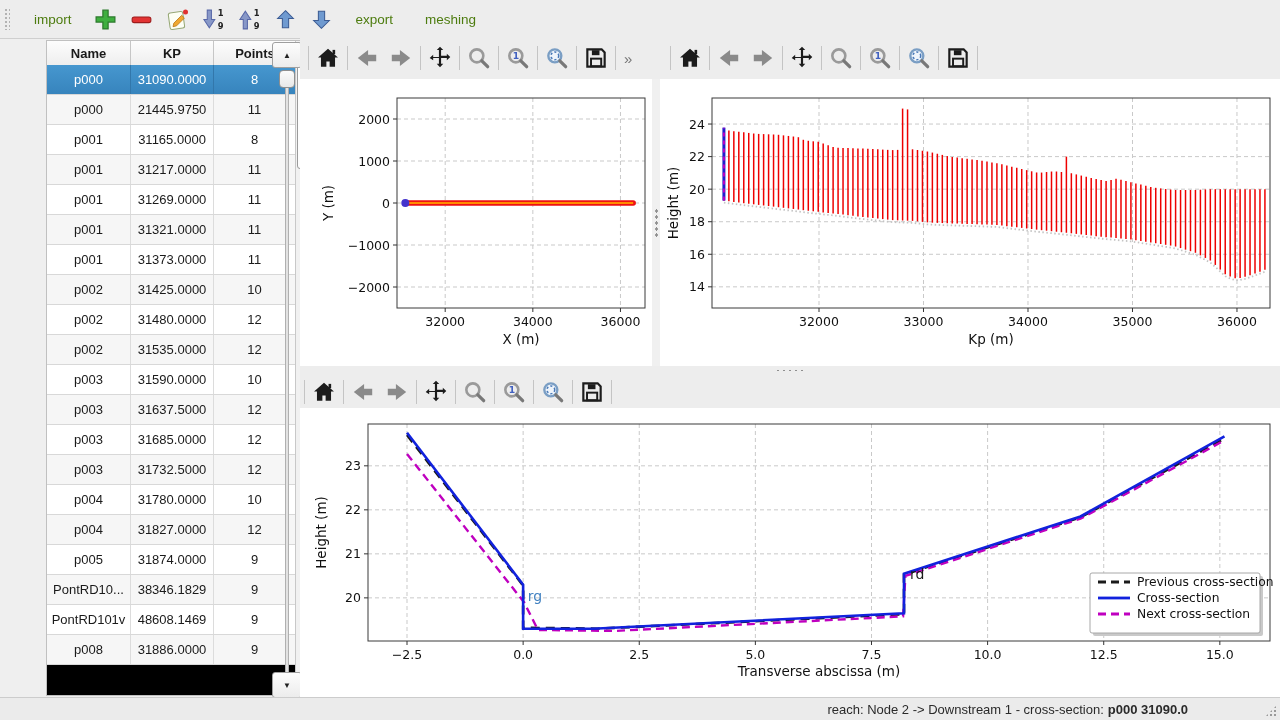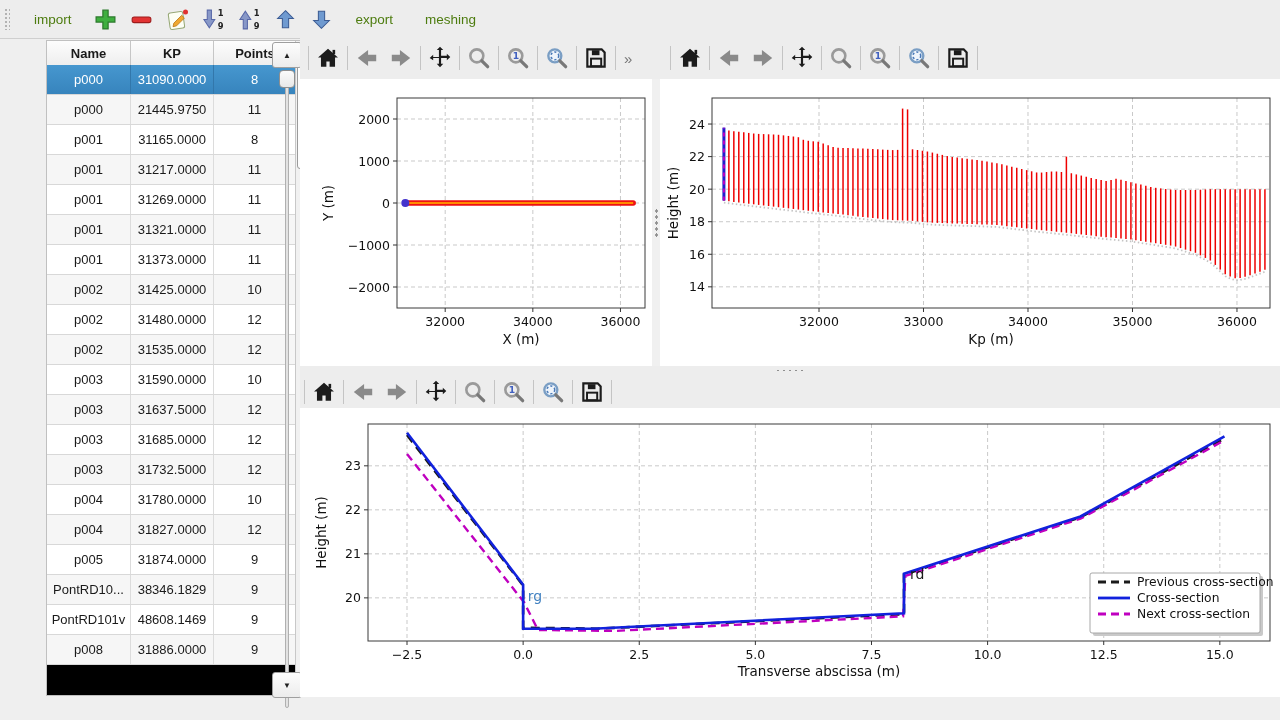--- a/index.html
+++ b/index.html
@@ -667,14 +667,19 @@
           <rect x="790" y="165" width="170" height="60" fill="#ffffff" stroke="#a8a8a8" rx="2"></rect>
           <line x1="798" y1="174" x2="830" y2="174" stroke="#1a1a1a" stroke-width="2.8" stroke-dasharray="8 5"></line>
           <text x="837" y="178" font-size="12.3" fill="#111">Previous cross-section</text>
           <line x1="798" y1="190" x2="830" y2="190" stroke="#1122dd" stroke-width="2.8" stroke-dasharray="none"></line>
           <text x="837" y="194" font-size="12.3" fill="#111">Cross-section</text>
           <line x1="798" y1="206" x2="830" y2="206" stroke="#bf00bf" stroke-width="2.8" stroke-dasharray="8 5"></line>
           <text x="837" y="210" font-size="12.3" fill="#111">Next cross-section</text>
         </svg></div>
   </div>
 
+  <div id="status-bar">
+    <span>reach: Node 2 -&gt; Downstream 1 - cross-section:</span>
+    <b>p000 31090.0</b>
+    <div class="grip"></div>
+  </div>
 
 </div>
 
 </body></html>

